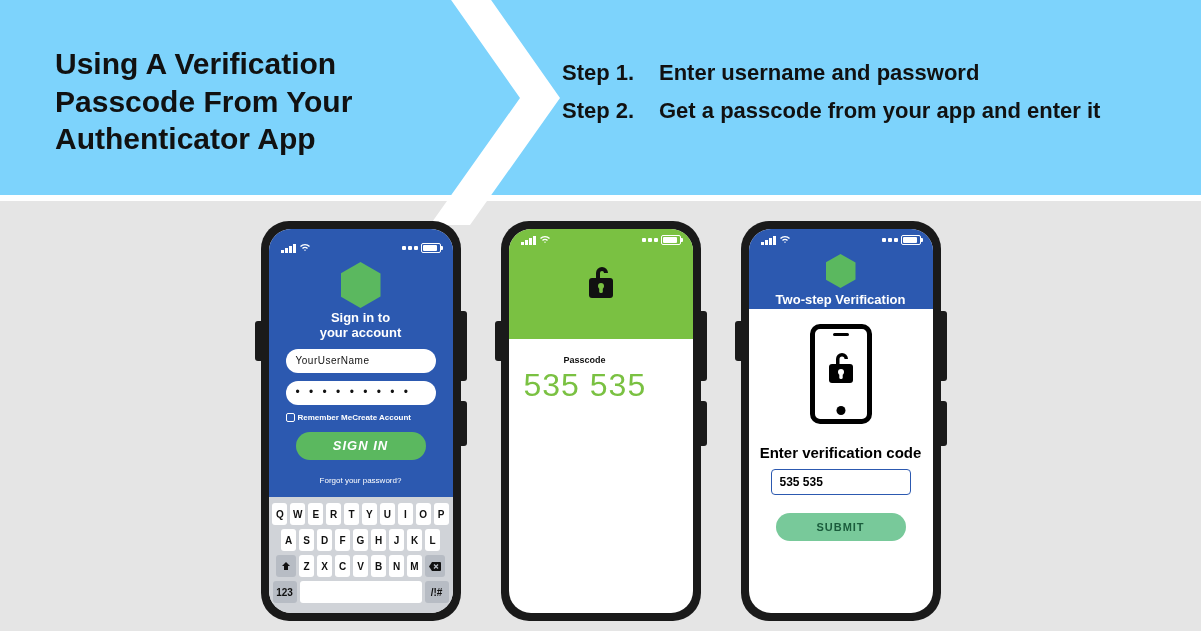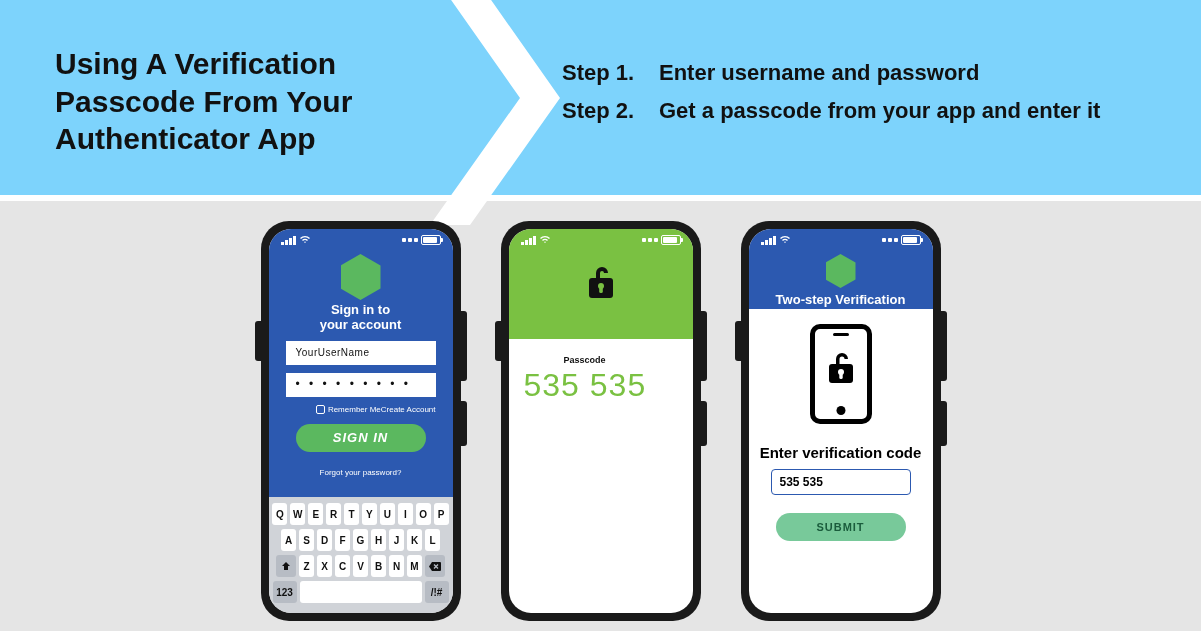--- a/index.html
+++ b/index.html
@@ -31,26 +31,26 @@
 .dots3 { display:flex; gap:2px; align-items:flex-end; }
 .dots3 span{ width:4px; height:4px; background:#fff; border-radius:1px;}
 .battery { width:20px; height:10px; border:1.3px solid #fff; border-radius:2px; position:relative; }
 .battery::after{content:"";position:absolute;right:-3px;top:2px;width:2px;height:4px;background:#fff;border-radius:0 1px 1px 0;}
 .battery .fill{position:absolute;left:1px;top:1px;bottom:1px;width:14px;background:#fff;border-radius:1px;}
 
 
 .hex { width:40px; height:46px; background:#5bb85f; clip-path:polygon(50% 0,100% 25%,100% 75%,50% 100%,0 75%,0 25%); margin:0 auto; }
 
 
-.p1-top { background:#2c59b0; color:#fff; height:268px; padding-top:0; text-align:center; }
+.p1-top { background:#2c59b0; color:#fff; height:268px; padding-top:8px; text-align:center; }
 .p1-top .hex { margin-top:3px; }
 .p1-title { font-size:13px; font-weight:700; margin-top:3px; line-height:1.15;}
-.field { width:150px; height:24px; background:#fff; border-radius:0; margin:8px auto 0; text-align:left; padding:0 10px; font-size:10px; line-height:24px; color:#111; letter-spacing:.5px;}
+.field { width:150px; height:24px; background:#fff; border-radius:12px; margin:8px auto 0; text-align:left; padding:0 10px; font-size:10px; line-height:24px; color:#111; letter-spacing:.5px;}
 .field.pwd { letter-spacing:3px; font-size:12px; line-height:22px;}
-.row-small { display:flex; justify-content:flex-end; width:150px; margin:8px auto 0; font-size:8px; }
+.row-small { display:flex; justify-content:flex-start; width:150px; margin:8px auto 0; font-size:8px;font-weight:bold; }
 .chk { width:9px; height:9px; border:1.2px solid #fff; border-radius:2px; display:inline-block; vertical-align:middle; margin-right:3px;}
 .btn-signin { width:130px; height:28px; background:#5bb85f; border-radius:14px; margin:10px auto 0; font-size:13px; font-weight:700; letter-spacing:1px; line-height:28px; font-style:italic;}
 .forgot { font-size:8px; margin-top:16px; }
 
 
 .kb { background:#d0d3d8; padding:6px 4px; height:116px; }
 .kb-row { display:flex; justify-content:center; gap:3px; margin-bottom:4px;}
 .key { height:22px; background:#fff; border-radius:3px; font-size:10px; font-weight:600; display:flex; align-items:center; justify-content:center; color:#111; }
 .key.letter { width:15px; }
 .key.w2 { flex-grow:1; }

